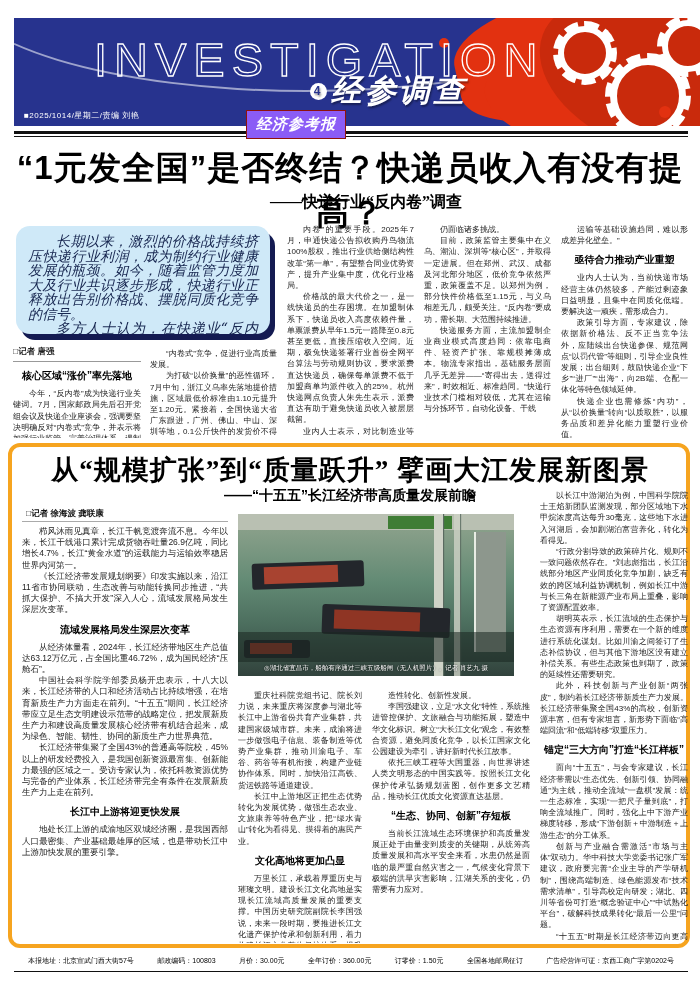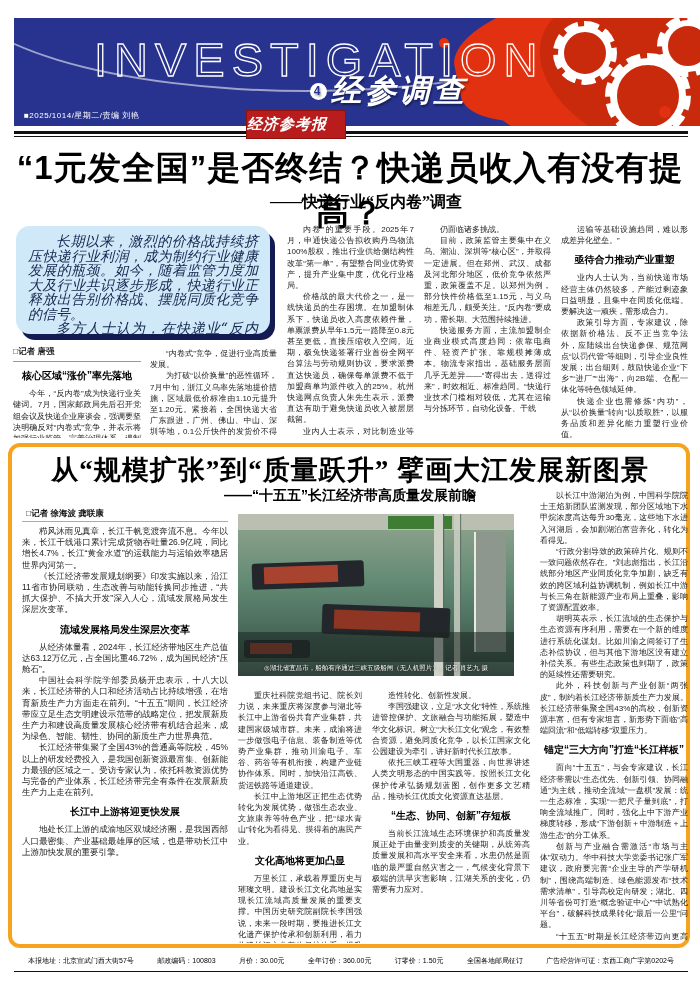--- a/index.html
+++ b/index.html
@@ -17,23 +17,23 @@
   .dot{position:absolute;background:#e23110;border-radius:50%;}
   .gear{position:absolute;border-radius:50%;border:7px solid #fff;outline:7px dashed #fff;outline-offset:-2px;background:transparent;}
   #gear1{left:596px;top:40px;width:62px;height:62px;}
   #gear2{left:544px;top:8px;width:42px;height:42px;border-width:6px;}
   #gear3{left:648px;top:2px;width:40px;height:40px;border-width:6px;}
   #mast-cn{position:absolute;left:296px;top:52px;font-size:31px;font-weight:bold;font-style:italic;color:#fff;
            letter-spacing:3px;text-shadow:1px 2px 2px rgba(0,0,0,.4);}
   #issue-badge{display:inline-block;width:17px;height:17px;border-radius:50%;background:#fff;color:#27338e;
            font-size:12px;font-weight:bold;font-style:normal;text-align:center;line-height:17px;vertical-align:6px;margin-right:4px;}
   #date-line{position:absolute;left:10px;top:92px;font-size:8px;color:#fff;letter-spacing:.5px;}
-  #seal{position:absolute;left:246px;top:110px;width:98px;height:27px;background:#b91c1c;border:1px solid #8e120c;
+  #seal{position:absolute;left:246px;top:110px;width:98px;height:27px;background:#8b5cf6;border:1px solid #8e120c;
         color:#fff;font-family:"Liberation Serif","DejaVu Serif",serif;font-weight:bold;font-style:italic;
-        font-size:15px;line-height:26px;letter-spacing:1px;z-index:5;}
+        font-size:15px;text-align:center;line-height:26px;letter-spacing:1px;z-index:5;}
   #rule-top{position:absolute;left:14px;top:131px;width:674px;border-top:3px solid #111;}
   #rule-top2{position:absolute;left:14px;top:136px;width:674px;border-top:1px solid #111;}
   
   #a1-headline{position:absolute;left:0;top:146px;width:700px;text-align:center;font-size:33px;font-weight:900;
         letter-spacing:1px;color:#000;}
   #a1-subtitle{position:absolute;left:0;top:192px;width:700px;text-align:center;font-size:16px;font-weight:bold;
         font-family:"Liberation Serif","DejaVu Serif",serif;color:#000;margin-left:16px;}
   #quote-box{position:absolute;left:16px;top:226px;width:254px;height:108px;background:#cfe9f8;border-radius:14px;
         box-shadow:5px 6px 0 #141b52;padding:8px 12px;box-sizing:border-box;overflow:hidden;}
   .col{position:absolute;overflow:hidden;text-align:justify;font-size:8px;line-height:11.2px;color:#222;}

